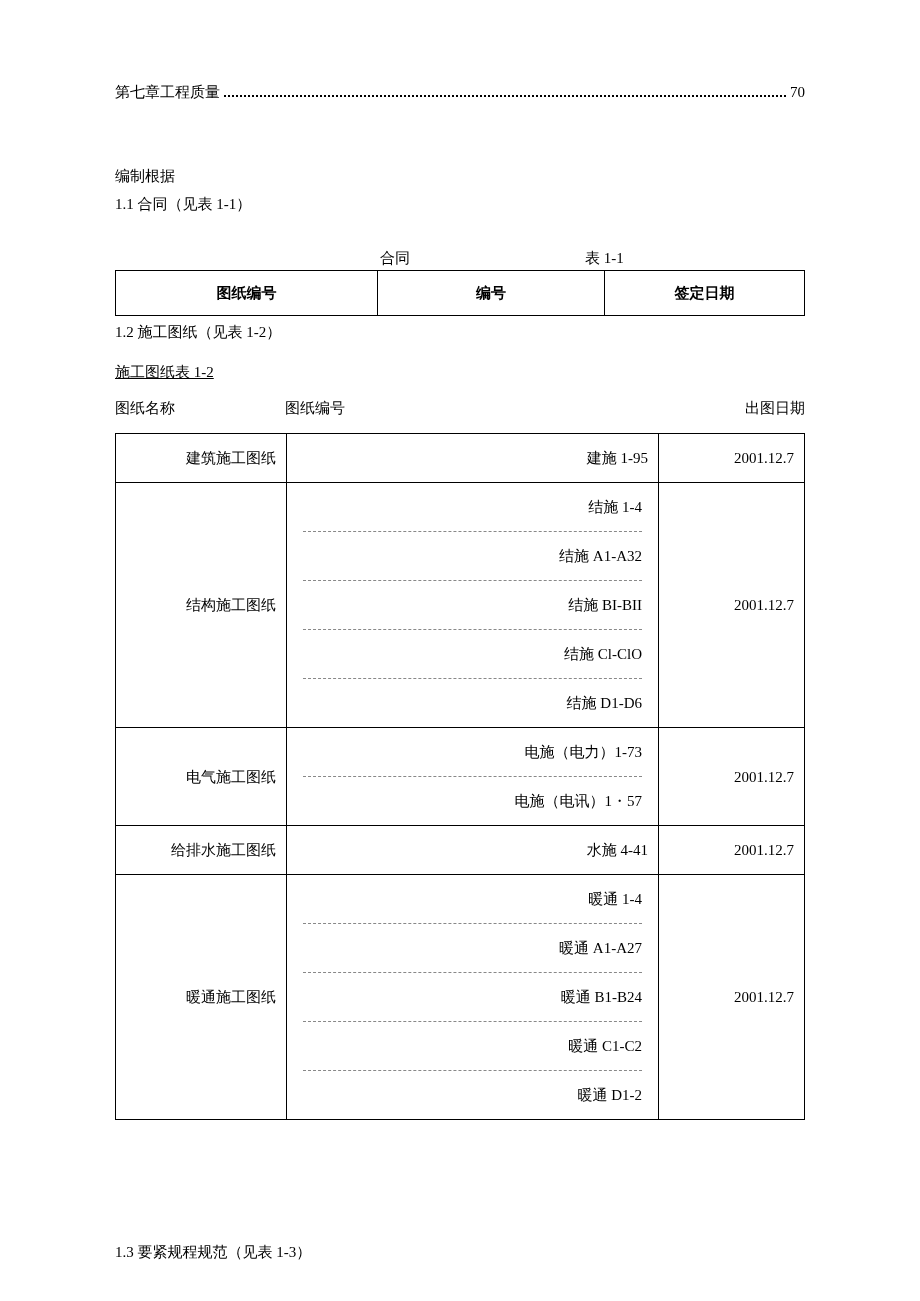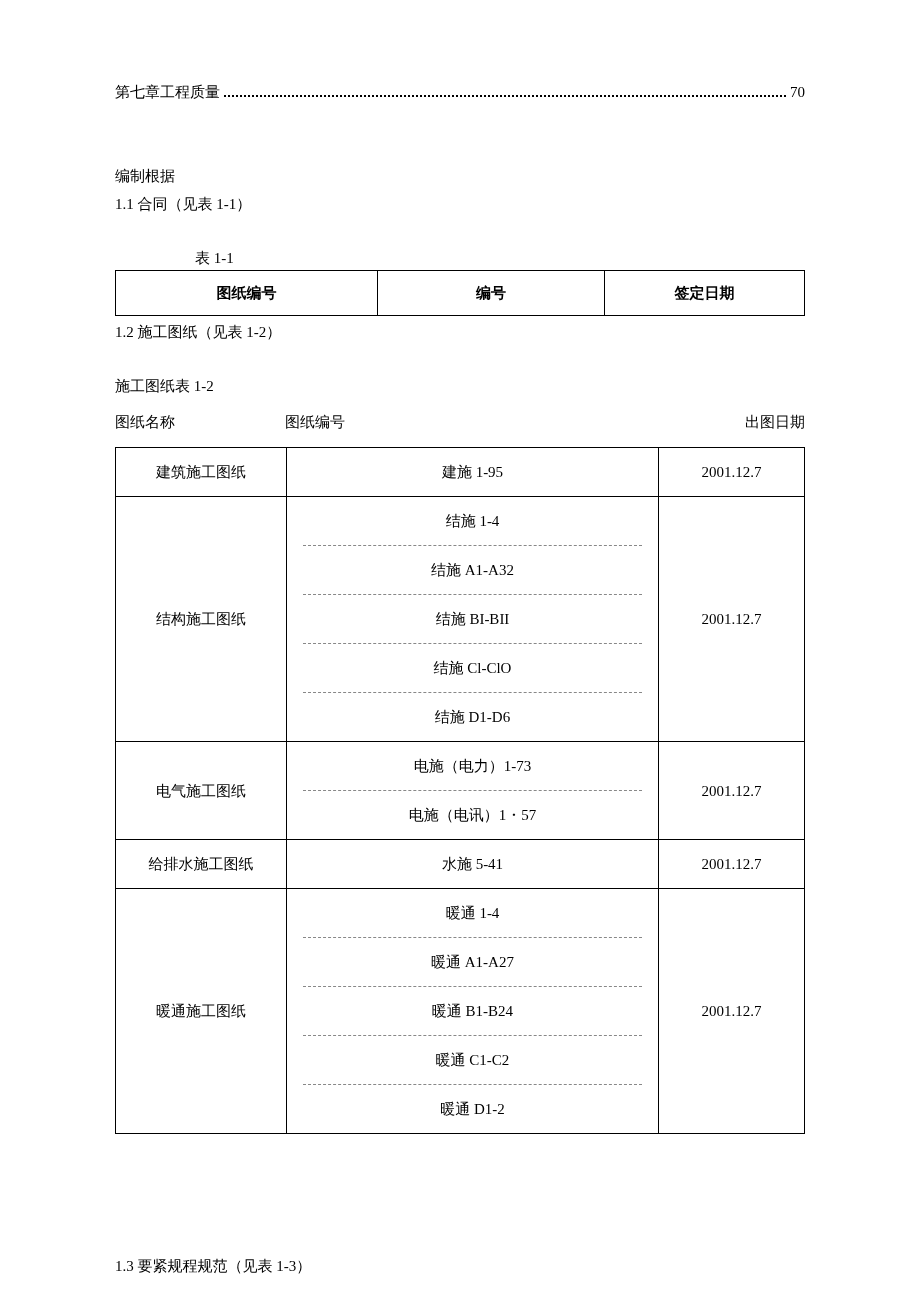--- a/index.html
+++ b/index.html
@@ -60,38 +60,39 @@
     .table1 th, .table1 td {
       border: 1px solid #000;
       padding: 10px 6px;
       text-align: center;
       font-weight: normal;
     }
     .table1 th {
       font-weight: bold;
     }
     .table2-caption {
-      margin-top: 30px;
+      margin-top: 16px;
       margin-bottom: 2px;
+      text-decoration: underline;
     }
     .table2-headers {
       display: flex;
       margin-bottom: 13px;
       margin-top: 12px;
     }
     .table2-headers .h1 { width: 150px; }
     .table2-headers .h2 { width: 350px; padding-left: 20px; }
     .table2-headers .h3 { flex: 1; text-align: center; padding-left: 110px; }
     .table2 {
       border: 1px solid #000;
     }
     .table2 td {
       border: 1px solid #000;
       padding: 12px 10px;
-      text-align: center;
+      text-align: right;
       vertical-align: middle;
     }
     .table2 .col-name { width: 150px; }
     .table2 .col-num { width: auto; }
     .table2 .col-date { width: 125px; }
     .inner-row {
       border-bottom: 1px dashed #888;
       padding: 12px 0;
     }
     .inner-row:last-child {
@@ -110,20 +111,21 @@
 <div class="toc-line">
   <span class="toc-title">第七章工程质量</span>
   <span class="toc-dots"></span>
   <span class="toc-page">70</span>
 </div>
 
 <div class="para">编制根据</div>
 <div class="para">1.1 合同（见表 1-1）</div>
 
 <div class="table1-caption">
+  <span class="left">合同</span>
   <span class="right">表 1-1</span>
 </div>
 
 <table class="table1">
   <tbody>
       <tr>
     <th style="width:38%">图纸编号</th>
     <th style="width:33%">编号</th>
     <th style="width:29%">签定日期</th>
   </tr>
@@ -161,21 +163,21 @@
       <tr>
         <td class="col-name">电气施工图纸</td>
         <td class="col-num multi">
           <div class="inner-row">电施（电力）1-73</div>
           <div class="inner-row">电施（电讯）1・57</div>
         </td>
         <td class="col-date">2001.12.7</td>
       </tr>
       <tr>
         <td class="col-name">给排水施工图纸</td>
-        <td class="col-num">水施 5-41</td>
+        <td class="col-num">水施 4-41</td>
         <td class="col-date">2001.12.7</td>
       </tr>
       <tr>
         <td class="col-name">暖通施工图纸</td>
         <td class="col-num multi">
           <div class="inner-row">暖通 1-4</div>
           <div class="inner-row">暖通 A1-A27</div>
           <div class="inner-row">暖通 B1-B24</div>
           <div class="inner-row">暖通 C1-C2</div>
           <div class="inner-row">暖通 D1-2</div>

